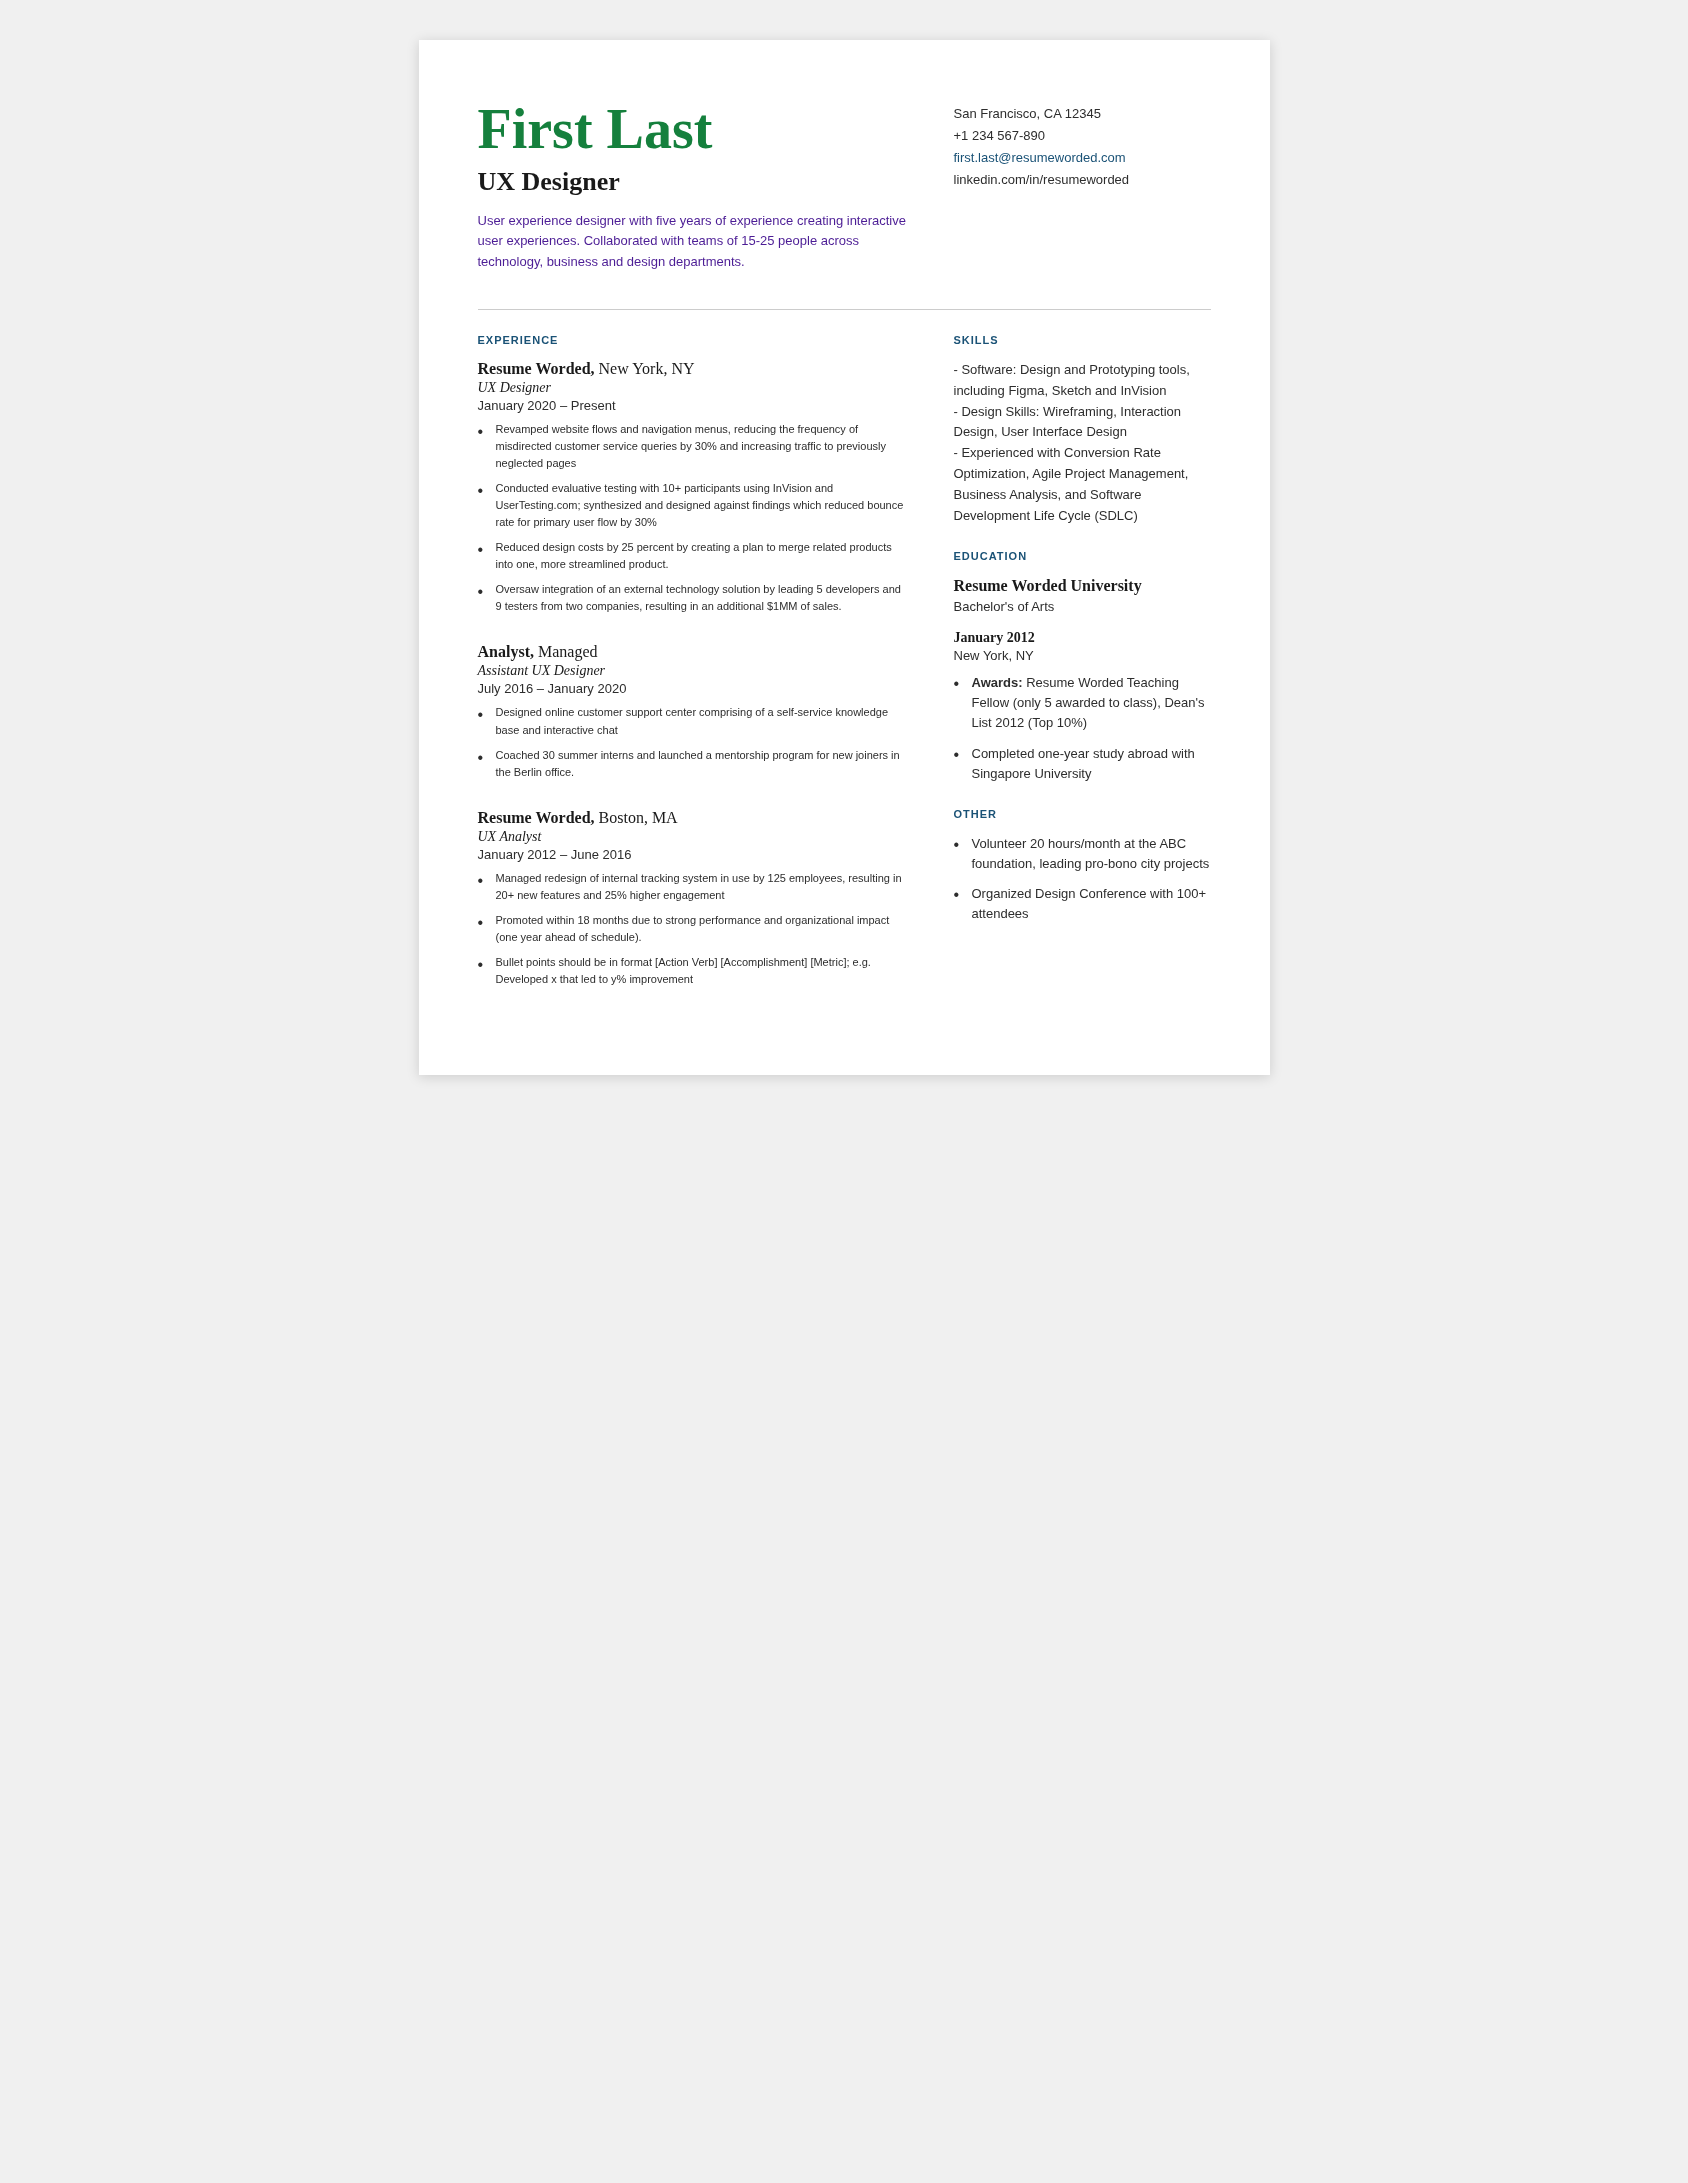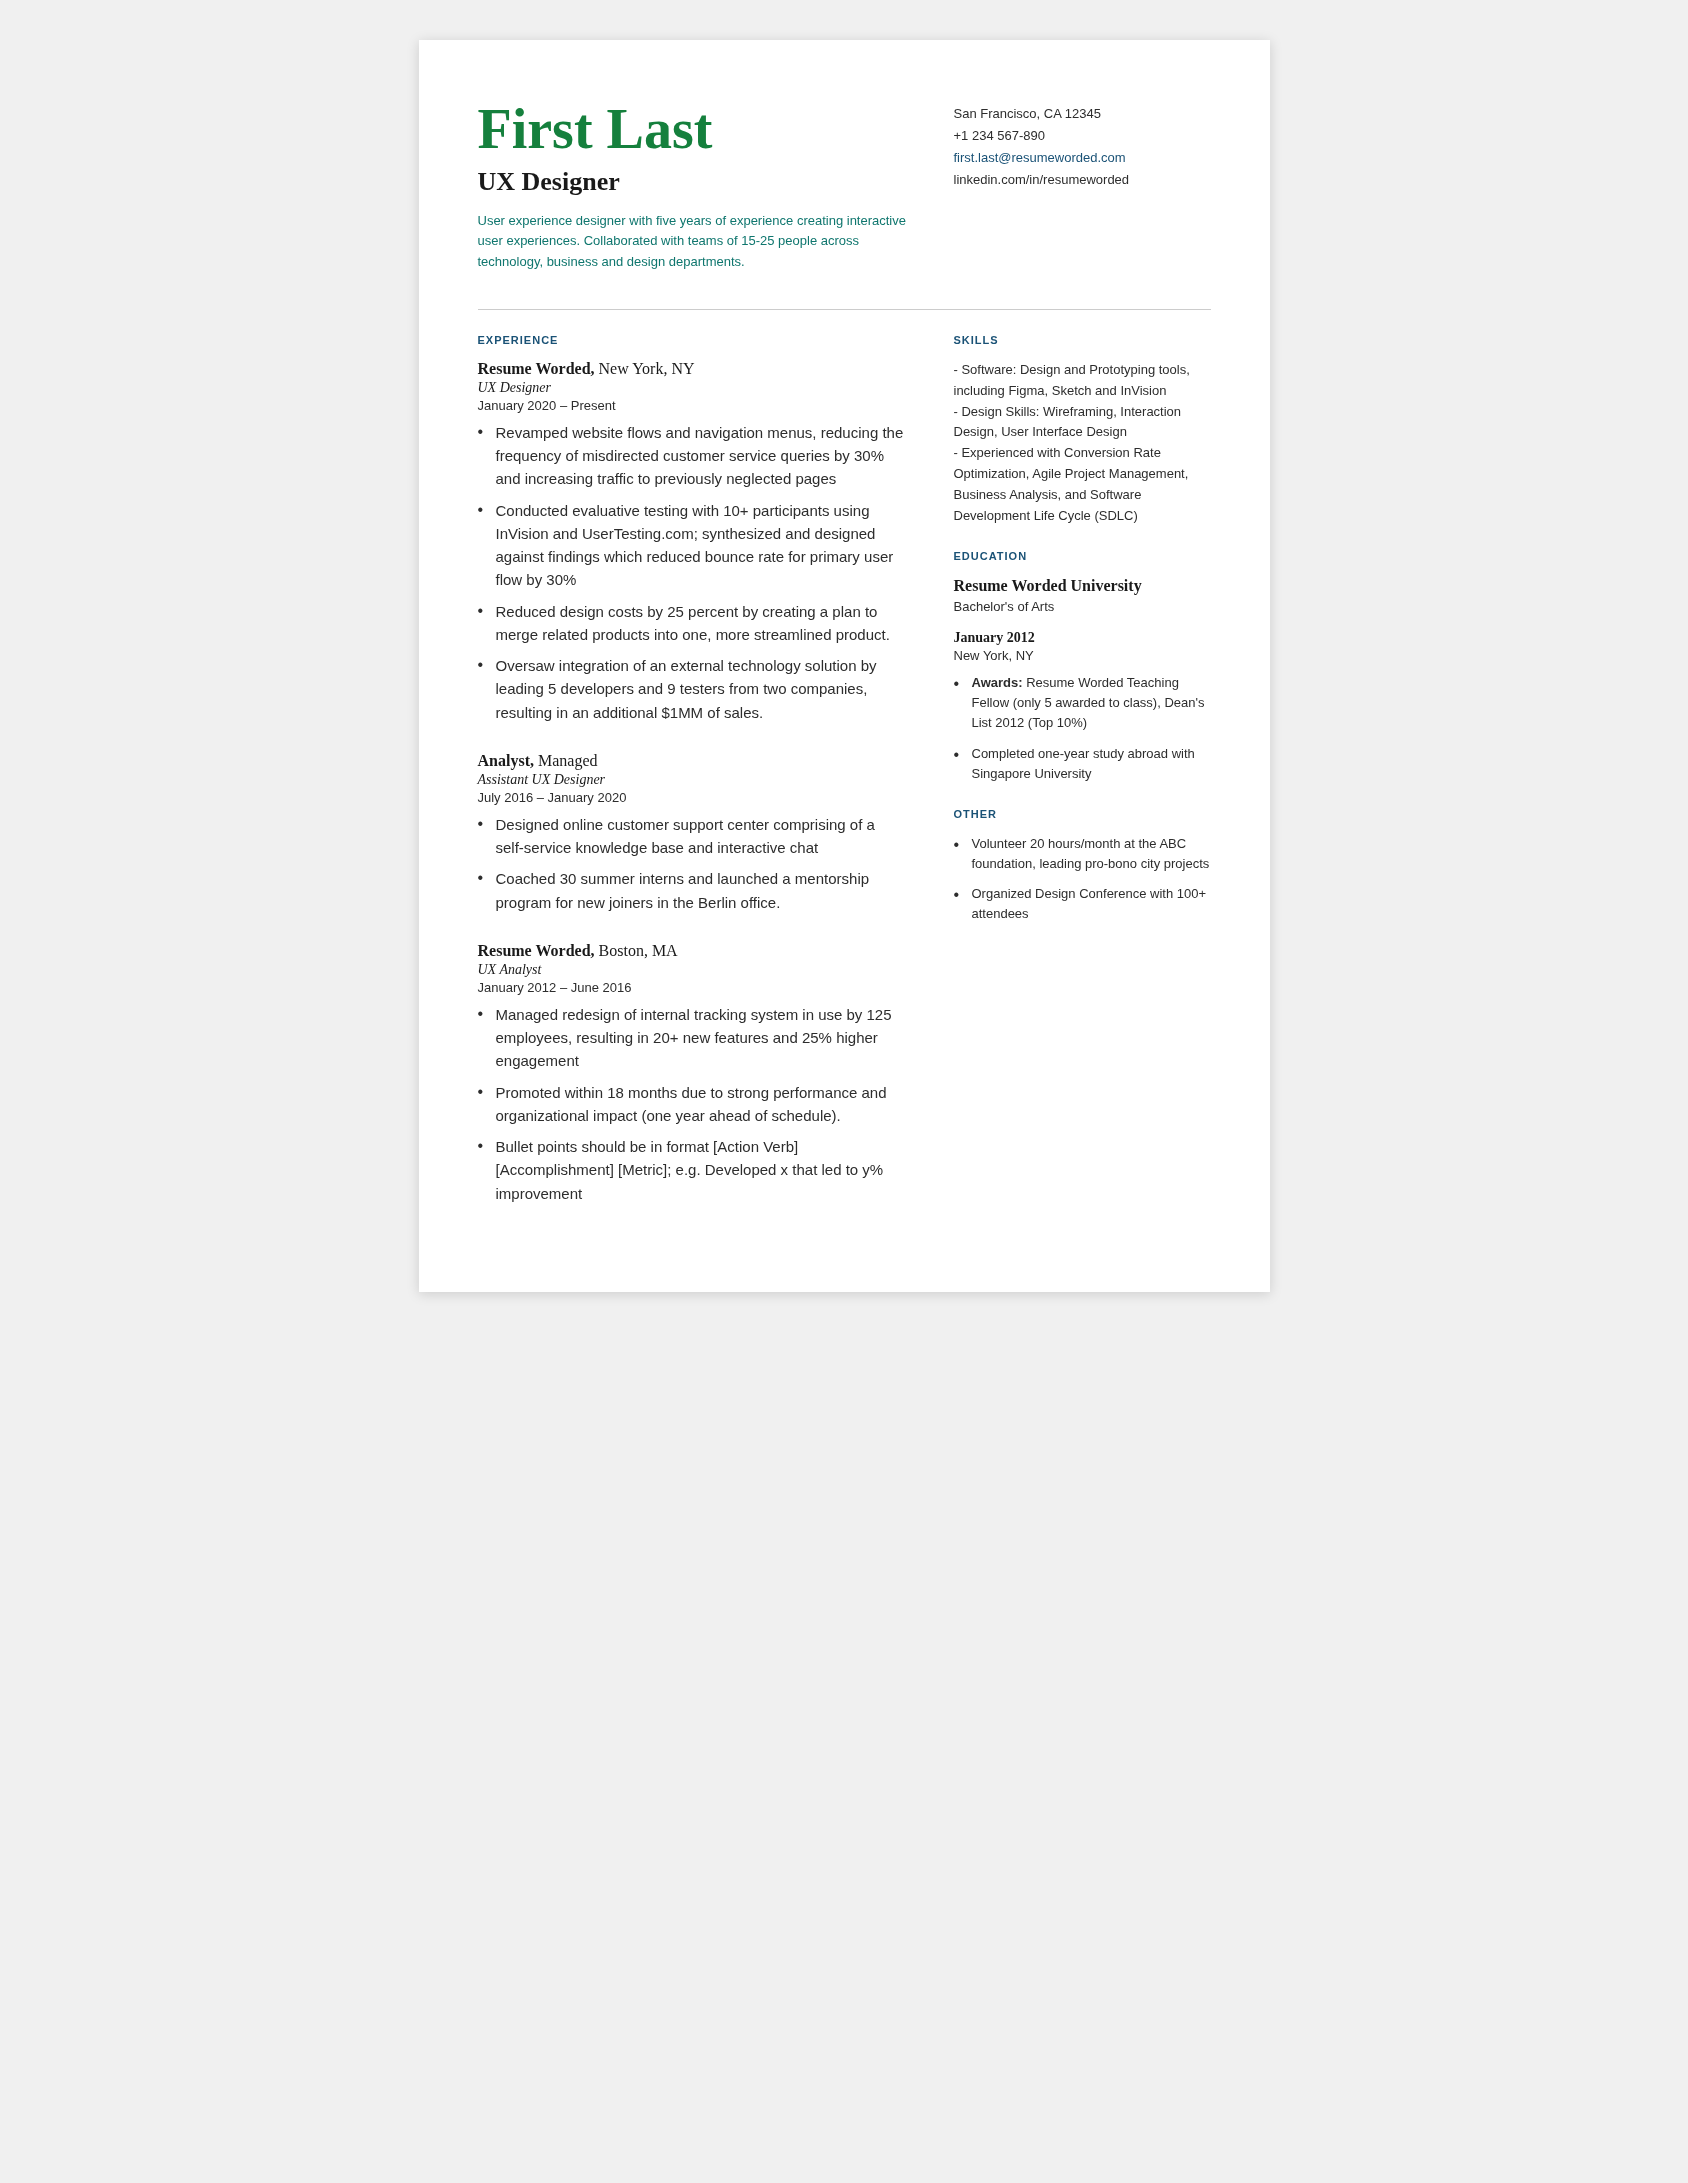--- a/index.html
+++ b/index.html
@@ -46,21 +46,21 @@
     .title {
       font-family: Georgia, serif;
       font-size: 26px;
       font-weight: bold;
       color: #1a1a1a;
       margin-bottom: 14px;
     }
     .summary {
       font-family: Arial, Helvetica, sans-serif;
       font-size: 13px;
-      color: #0f766e;
+      color: #4c1d95;
       line-height: 1.6;
       max-width: 515px;
     }
     .email-link {
       color: #1a5276;
       text-decoration: none;
     }
     .divider-line {
       border: none;
       border-top: 1px solid #cccccc;
@@ -112,21 +112,21 @@
       color: #2d2d2d;
       margin-bottom: 8px;
     }
     .bullet-list {
       list-style: none;
       padding: 0;
       margin: 0;
     }
     .bullet-list li {
       font-family: Arial, Helvetica, sans-serif;
-      font-size: 15px;
+      font-size: 11px;
       color: #2d2d2d;
       line-height: 1.55;
       margin-bottom: 8px;
       padding-left: 18px;
       position: relative;
     }
     .bullet-list li::before {
       content: '•';
       position: absolute;
       left: 0;

